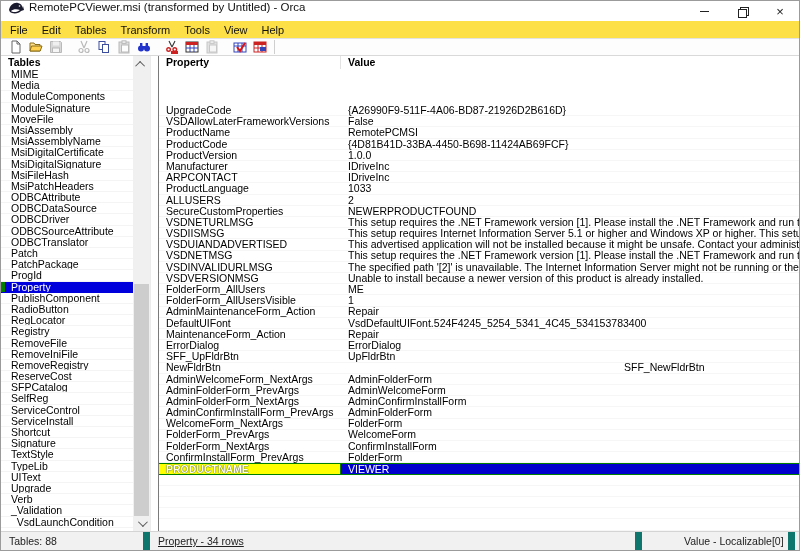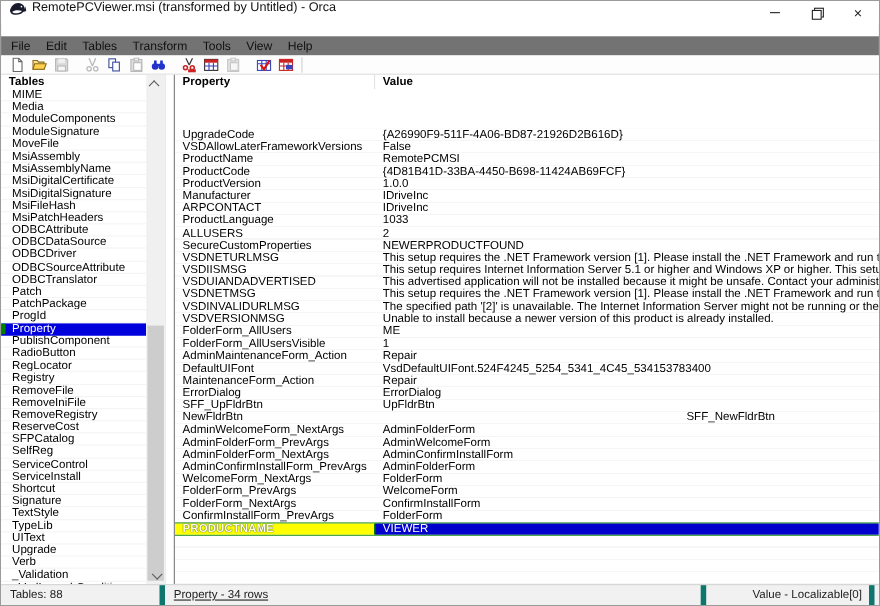--- a/index.html
+++ b/index.html
@@ -17,21 +17,21 @@
   .titlebar .app-icon { width: 16px; height: 14px; margin: 0 5px 0 7px; flex: 0 0 auto; }
   .titlebar .title-text { font-size: 11.5px; color: #111; white-space: nowrap; flex: 1 1 auto; }
   .win-controls { display: flex; height: 100%; flex: 0 0 auto; }
   .win-btn { width: 38px; height: 100%; display: flex; align-items: center; justify-content: center; color: #222; }
   .min-glyph { width: 9px; height: 1px; background: #222; display: block; }
   .restore-glyph { position: relative; width: 9px; height: 9px; display: block; }
   .restore-glyph::before { content:""; position: absolute; left: 2px; top: 0; width: 7px; height: 7px; border: 1px solid #222; }
   .restore-glyph::after  { content:""; position: absolute; left: 0; top: 2px; width: 7px; height: 7px; border: 1px solid #222; background: #fff; }
   .close-glyph { font-size: 13px; line-height: 1; }
   
-  .menubar { height: 18px; display: flex; align-items: flex-end; padding-left: 2px; background: #737373; border-bottom: 1px solid #e2e2e2; flex: 0 0 auto; margin-top: 12px; }
+  .menubar { height: 18px; display: flex; align-items: flex-end; padding-left: 2px; background: #fde047; border-bottom: 1px solid #e2e2e2; flex: 0 0 auto; }
   .menu-item { padding: 2px 7px; font-size: 11px; color: #111; cursor: default; }
   
   .toolbar { height: 17px; display: flex; align-items: center; padding-left: 5px; background: #fdfdfd; border-bottom: 1px solid #d9d9d9; flex: 0 0 auto; }
   .tb-btn { width: 20px; height: 16px; display: flex; align-items: center; justify-content: center; }
   .tb-btn svg { width: 14px; height: 14px; }
   .tb-btn.disabled { opacity: 0.40; filter: grayscale(1); }
   .tb-gap { width: 8px; }
   .tb-sep { width: 1px; height: 14px; background: #cfcfcf; margin: 0 4px; }
   
   .content { flex: 1 1 auto; display: flex; min-height: 0; background: #fff; }
@@ -65,21 +65,21 @@
   .g-cell { white-space: nowrap; overflow: hidden; padding-left: 7px; }
   .g-prop { width: 182px; flex: 0 0 auto; }
   .g-val { flex: 1 1 auto; }
   .grid-row.added { height: 12px; border-top: 1px solid #008000; border-bottom: 1px solid #008000; line-height: 10.5px; }
   .grid-row.added .g-prop { background: #ffff00; border-right: 1px solid #008000; color: #fffef0;
     text-shadow: 0 0 1px #355a00, 0 0 1px #355a00; font-weight: bold; }
   .grid-row.added .g-val { background: #0000cd; color: #fff; }
   
   .statusbar { height: 19px; flex: 0 0 auto; background: #f1f1f1; border-top: 1px solid #d4d4d4;
     display: flex; align-items: center; font-size: 10.5px; color: #222; }
-  .sb-cell { height: 100%; display: flex; align-items: center; padding-left: 8px; border-right: 5px solid #0f766e; white-space: nowrap; overflow: hidden; }
+  .sb-cell { height: 100%; display: flex; align-items: center; padding-left: 8px; border-right: 7px solid #0f766e; white-space: nowrap; overflow: hidden; }
   .sb-left { width: 149px; flex: 0 0 auto; }
   .sb-mid { width: 492px; flex: 0 0 auto; text-decoration: underline; }
   .sb-right { width: 116px; flex: 0 0 auto; padding-left: 5px; margin-left: 37px; }
   .sb-grip { flex: 1 1 auto; border-right: none; }
 </style>
 </head>
 <body>
 
 <div id="window">
 

